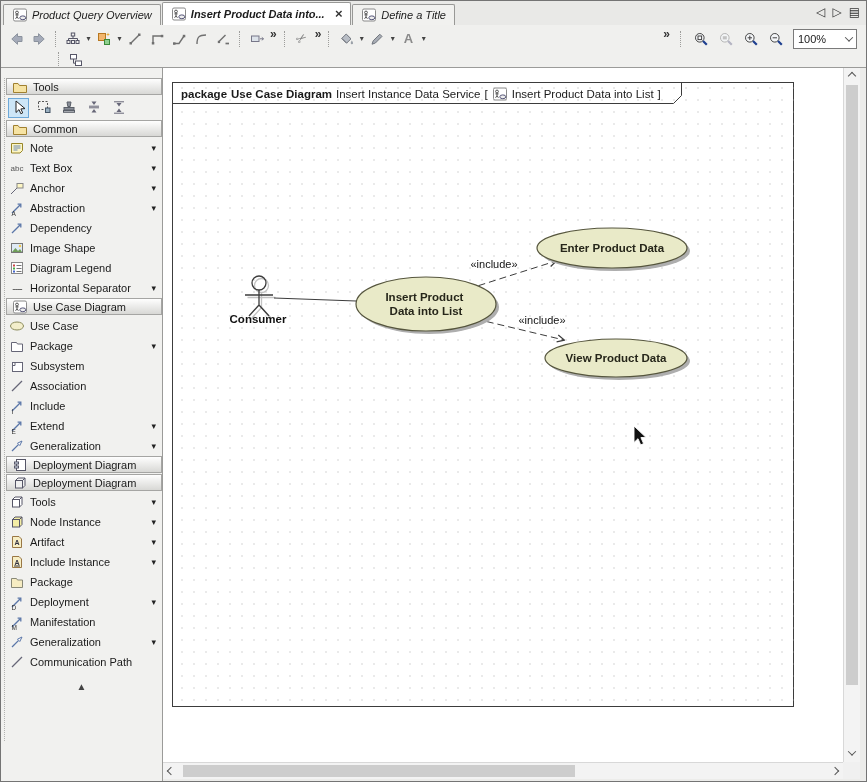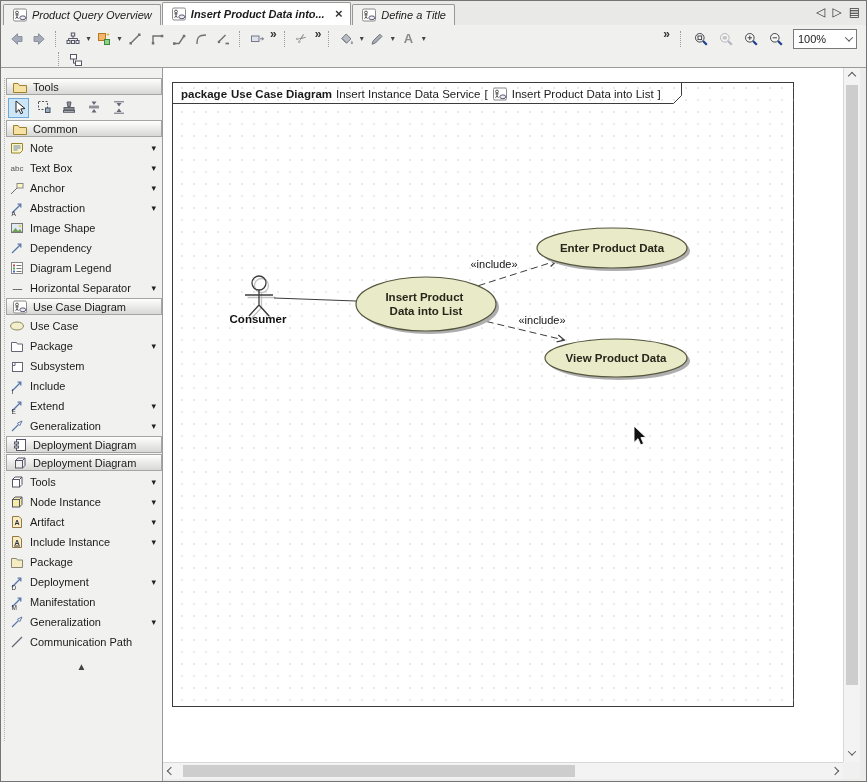--- a/index.html
+++ b/index.html
@@ -394,36 +394,36 @@
                 <path d="M8.6 4.2h3.2v3.2" stroke="#5a76a8" fill="none" stroke-width="1.3"></path>
                 <text x="2.5" y="15.5" font-size="6.5" fill="#333">A</text>
               </svg>
             </span>
             <span class="pal-lbl">Abstraction</span>
             <span class="pal-dd">▾</span>
           </div>
           <div class="pal-item">
             <span class="pal-ic">
               <svg width="16" height="16" viewBox="0 0 16 16">
+                <path d="M3 13L11.3 4.7" stroke="#5a76a8" stroke-width="1.3" fill="none"></path>
+                <path d="M8.6 4.2h3.2v3.2" stroke="#5a76a8" fill="none" stroke-width="1.3"></path>
+              </svg>
+            </span>
+            <span class="pal-lbl">Dependency</span>
+            <span class="pal-dd"></span>
+          </div>
+          <div class="pal-item">
+            <span class="pal-ic">
+              <svg width="16" height="16" viewBox="0 0 16 16">
                 <rect x="2.5" y="3.5" width="11" height="9" fill="#dfeaf5" stroke="#777"></rect>
                 <path d="M3 12l3.5-4 2.5 3 2-2 2 3z" fill="#6f9e59"></path>
                 <circle cx="11" cy="6" r="1.2" fill="#f2c84b"></circle>
               </svg>
             </span>
             <span class="pal-lbl">Image Shape</span>
-            <span class="pal-dd"></span>
-          </div>
-          <div class="pal-item">
-            <span class="pal-ic">
-              <svg width="16" height="16" viewBox="0 0 16 16">
-                <path d="M3 13L11.3 4.7" stroke="#5a76a8" stroke-width="1.3" fill="none"></path>
-                <path d="M8.6 4.2h3.2v3.2" stroke="#5a76a8" fill="none" stroke-width="1.3"></path>
-              </svg>
-            </span>
-            <span class="pal-lbl">Dependency</span>
             <span class="pal-dd"></span>
           </div>
           <div class="pal-item">
             <span class="pal-ic">
               <svg width="16" height="16" viewBox="0 0 16 16">
                 <rect x="2.5" y="2.5" width="11" height="11" fill="#fff" stroke="#888"></rect>
                 <rect x="4" y="4.5" width="2" height="2" fill="#cc4444"></rect>
                 <rect x="4" y="7.5" width="2" height="2" fill="#44aa44"></rect>
                 <rect x="4" y="10.5" width="2" height="2" fill="#4466cc"></rect>
                 <path d="M7.5 5.5h5M7.5 8.5h5M7.5 11.5h5" stroke="#777"></path>
@@ -469,20 +469,29 @@
             <span class="pal-dd">▾</span>
           </div>
           <div class="pal-item">
             <span class="pal-ic">
               <svg width="16" height="16" viewBox="0 0 16 16">
                 <rect x="3.5" y="4.5" width="10" height="9" fill="#fff" stroke="#667"></rect>
                 <path d="M3.5 7.5h2.5v-3" stroke="#667" fill="none"></path>
               </svg>
             </span>
             <span class="pal-lbl">Subsystem</span>
+            <span class="pal-dd"></span>
+          </div>
+          <div class="pal-item">
+            <span class="pal-ic">
+              <svg width="16" height="16" viewBox="0 0 16 16">
+                <path d="M3 13L13 3" stroke="#667" stroke-width="1.2"></path>
+              </svg>
+            </span>
+            <span class="pal-lbl">Association</span>
             <span class="pal-dd"></span>
           </div>
           <div class="pal-item">
             <span class="pal-ic">
               <svg width="16" height="16" viewBox="0 0 16 16">
                 <path d="M3 13L11.3 4.7" stroke="#5a76a8" stroke-width="1.3" fill="none"></path>
                 <path d="M8.6 4.2h3.2v3.2" stroke="#5a76a8" fill="none" stroke-width="1.3"></path>
                 <text x="2.5" y="15.5" font-size="6.5" fill="#333">I</text>
               </svg>
             </span>

